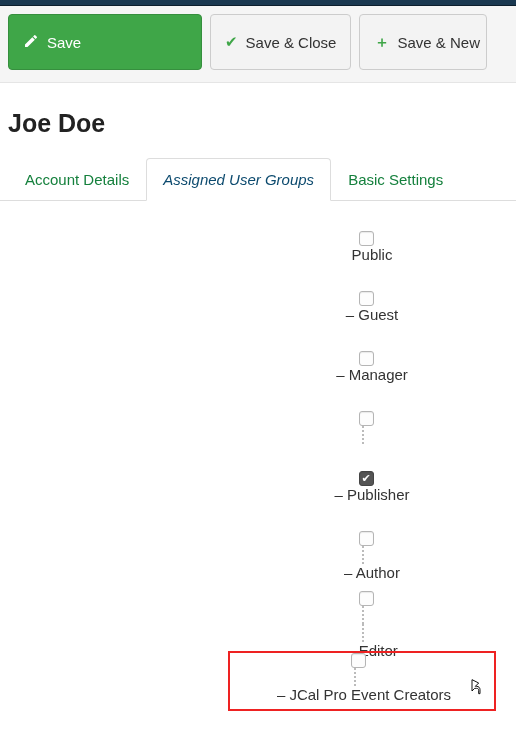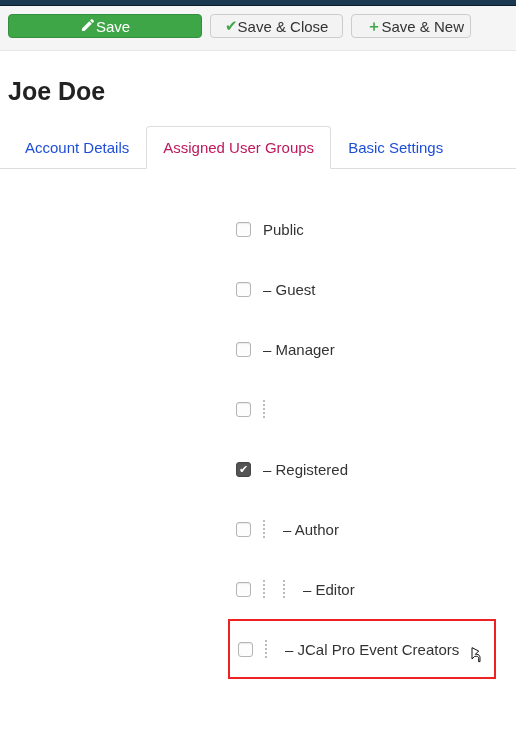--- a/index.html
+++ b/index.html
@@ -19,22 +19,22 @@
   .toolbar {
     padding: 8px 8px 12px 8px;
     background: #f5f5f5;
     border-bottom: 1px solid #e5e5e5;
     display: flex;
     gap: 8px;
   }
   .btn {
     display: inline-flex;
     align-items: center;
-    justify-content: center;
-    height: 24px;
+    gap: 8px;
+    height: 56px;
     padding: 0 14px;
     border-radius: 4px;
     font-size: 15px;
     cursor: pointer;
     white-space: nowrap;
     border: 1px solid transparent;
   }
   .btn-save {
     background: #3fa648;
     color: #fff;
@@ -56,45 +56,47 @@
     color: #222;
   }
   .tabs {
     display: flex;
     padding: 16px 8px 0 8px;
     border-bottom: 1px solid #ddd;
   }
   .tab {
     padding: 12px 16px;
     font-size: 15px;
-    color: #1d4ed8;
+    color: #15803d;
     cursor: pointer;
     border: 1px solid transparent;
     border-bottom: none;
     border-top-left-radius: 4px;
     border-top-right-radius: 4px;
     margin-bottom: -1px;
   }
   .tab.active {
-    color: #be185d;
+    color: #0c4a6e;
     background: #fff;
     border-color: #ddd;
     border-bottom: 1px solid #fff;
+    font-style: italic;
   }
   .groups {
     padding: 30px 8px 20px 8px;
   }
   .group-row {
     display: flex;
     align-items: center;
     padding-left: 228px;
     height: 60px;
     font-size: 15px;
     color: #333;
     position: relative;
+    flex-direction: column;
   }
   .cb {
     width: 15px;
     height: 15px;
     border: 1px solid #b5b5b5;
     border-radius: 3px;
     margin-right: 12px;
     background: #fdfdfd;
     display: inline-flex;
     align-items: center;
@@ -178,21 +180,21 @@
     <div class="group-row">
       <span class="cb"></span>
       <span>– Manager</span>
     </div>
     <div class="group-row">
       <span class="cb"></span>
       <span class="tree-bar"></span>
     </div>
     <div class="group-row">
       <span class="cb checked">✔</span>
-      <span>– Registered</span>
+      <span>– Publisher</span>
     </div>
     <div class="group-row">
       <span class="cb"></span>
       <span class="tree-bar"></span>
       <span>– Author</span>
     </div>
     <div class="group-row">
       <span class="cb"></span>
       <span class="tree-bar"></span>
       <span class="tree-bar"></span>

